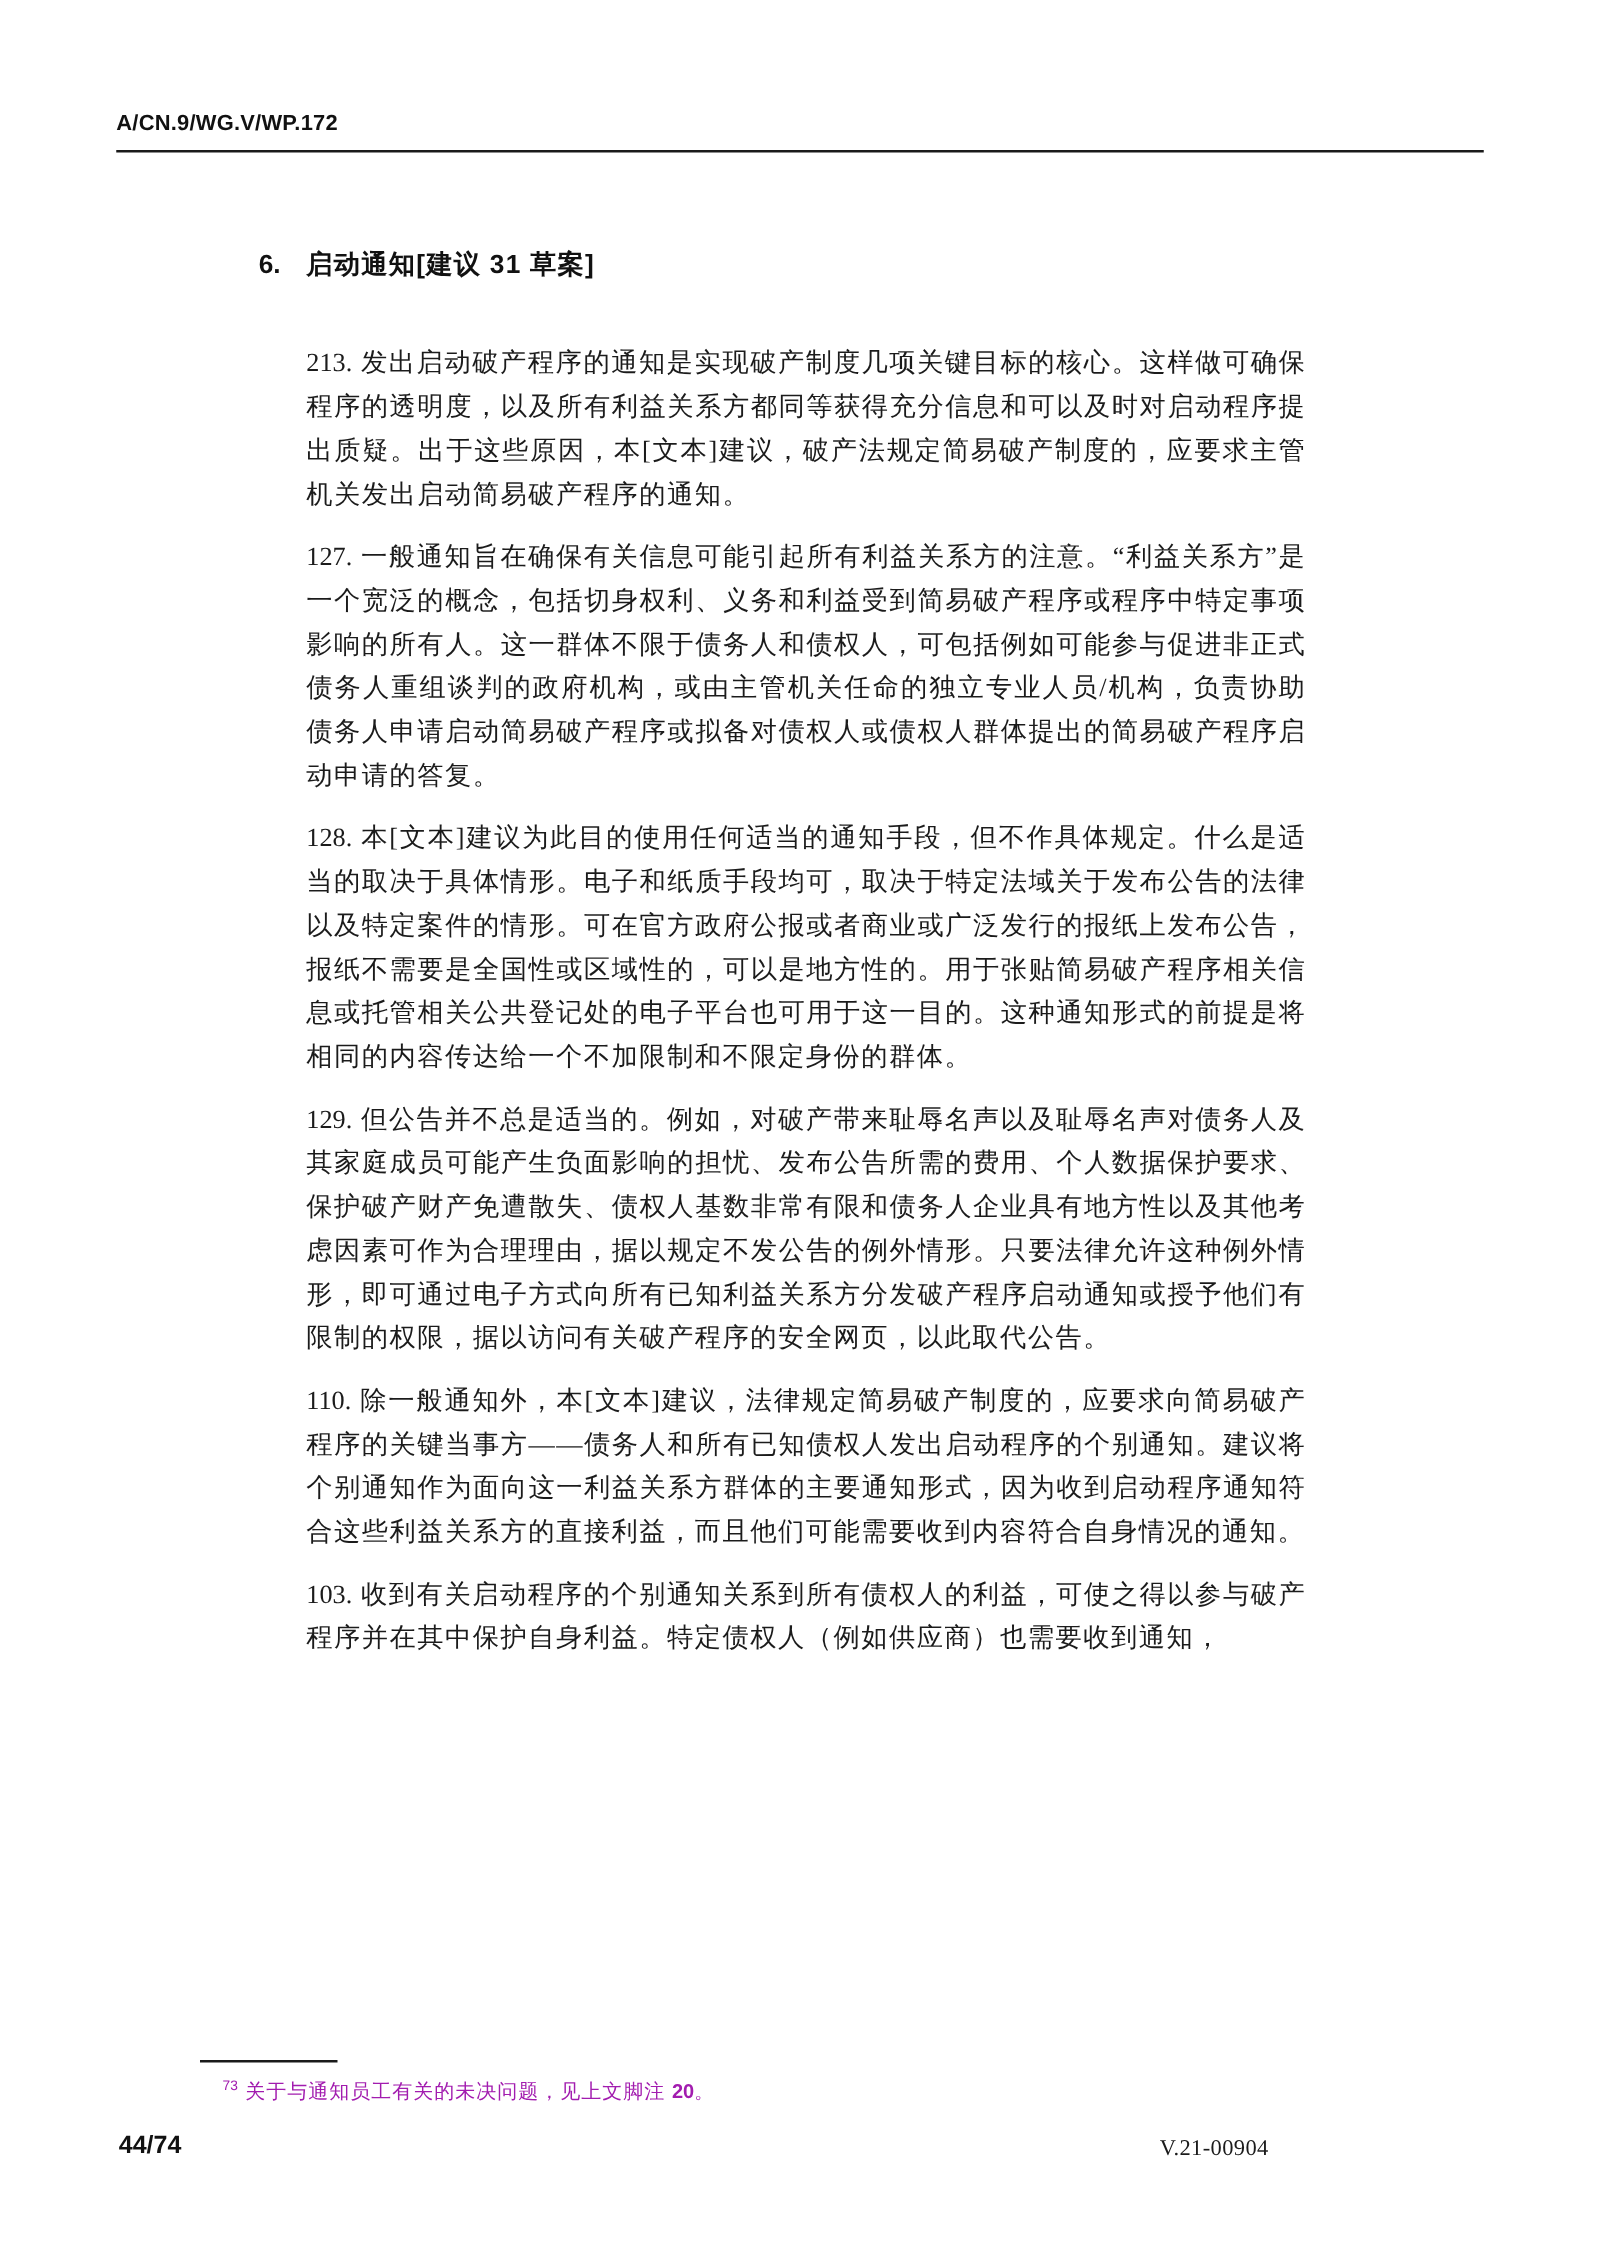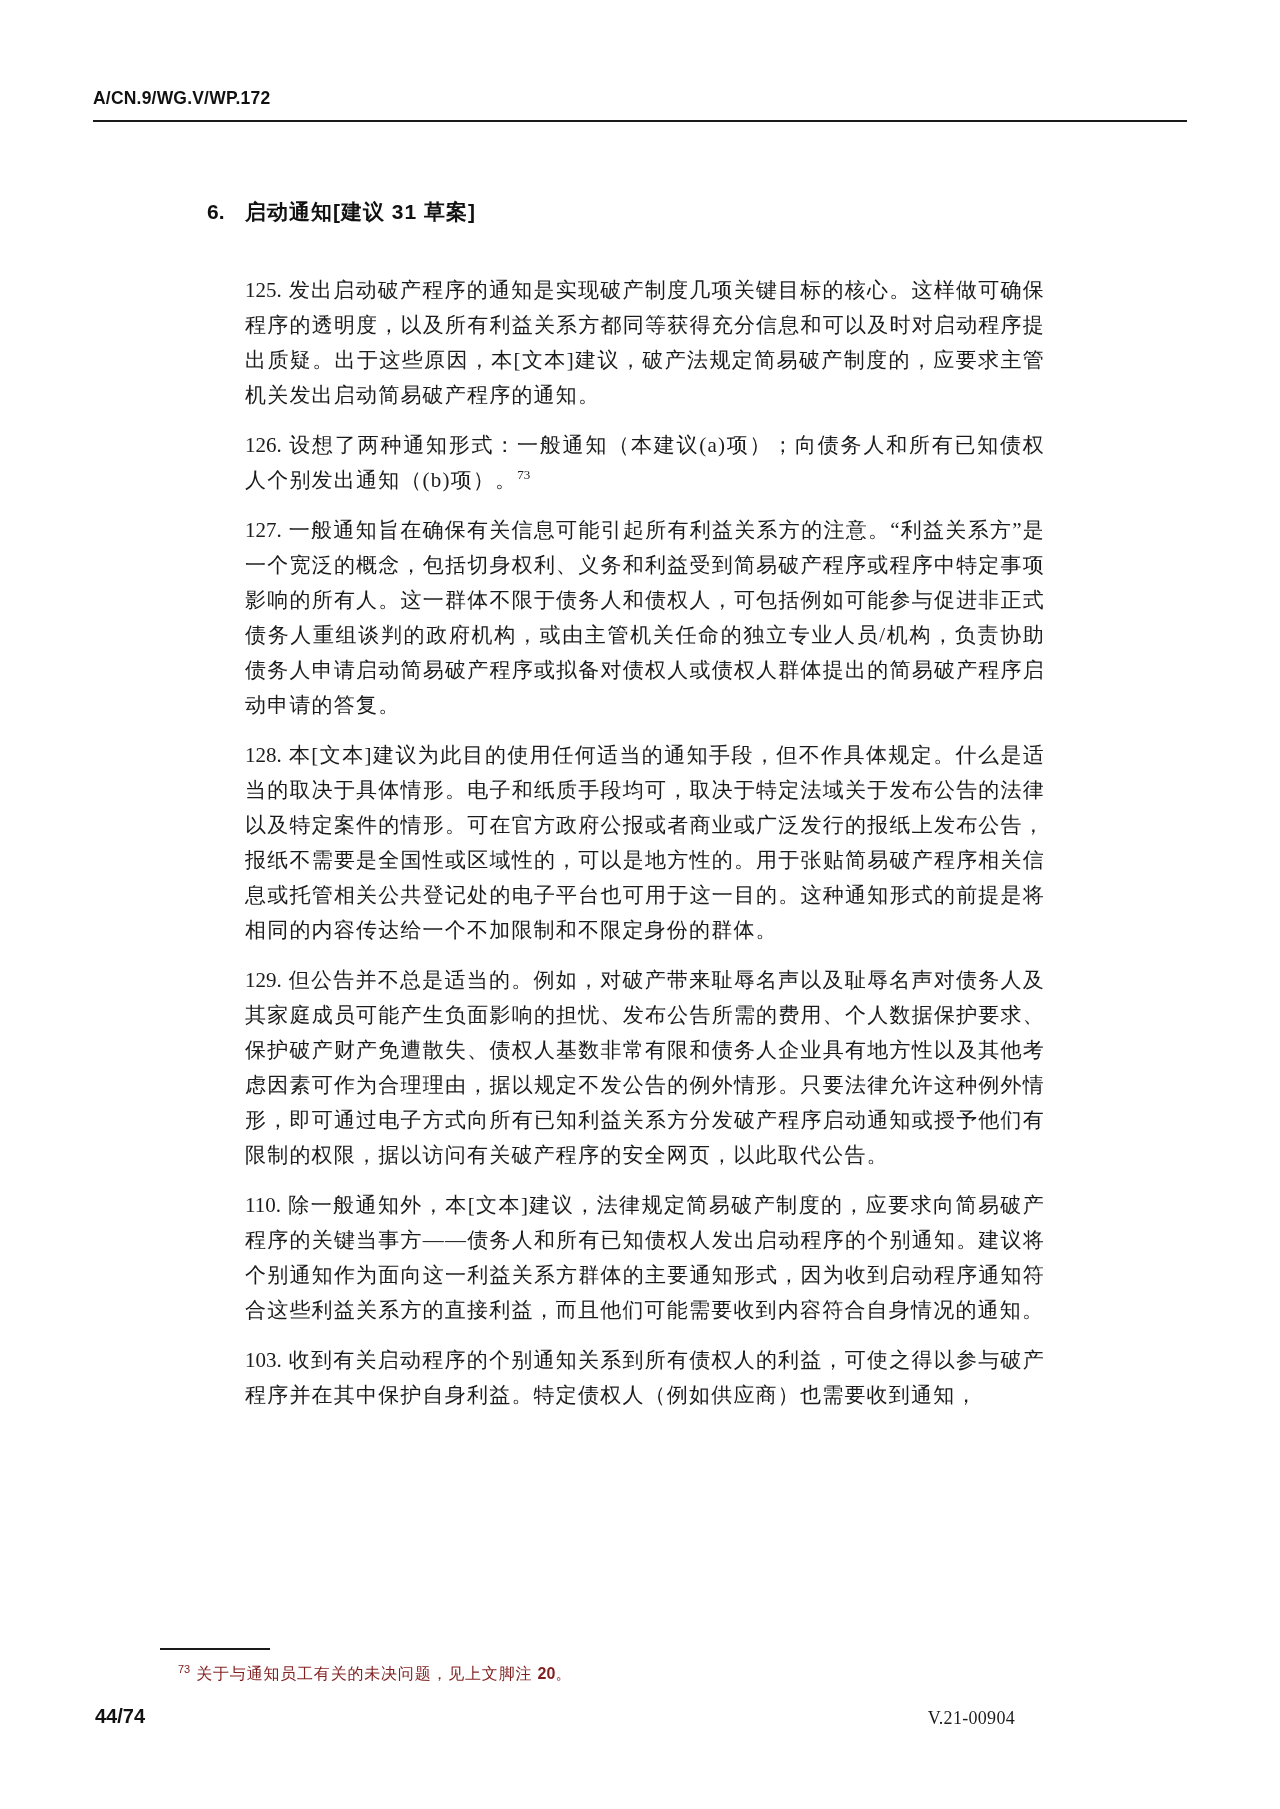--- a/index.html
+++ b/index.html
@@ -84,21 +84,21 @@
   }
   .footnote {
     position: absolute;
     left: 178px;
     top: 1662px;
     width: 880px;
     font-family: "Liberation Sans", "DejaVu Sans", sans-serif;
     font-size: 16px;
     line-height: 24px;
     letter-spacing: 0.8px;
-    color: #7f1d1d;
+    color: #a21caf;
   }
   .footnote .fn-num {
     font-size: 11px;
     vertical-align: super;
     line-height: 0;
     margin-right: 6px;
     letter-spacing: 0;
   }
   .footnote b { letter-spacing: 0; }
   .footer-page {
@@ -131,23 +131,22 @@
   <div class="header-rule"></div>
 
   <div class="content">
 
 
     <div class="section-heading">
       <span class="sec-num">6.</span>
       <span class="sec-title">启动通知[建议 31 草案]</span>
     </div>
 
-    <p class="para"><span class="pnum">125.</span><span class="ptext">发出启动破产程序的通知是实现破产制度几项关键目标的核心。这样做可确保程序的透明度，以及所有利益关系方都同等获得充分信息和可以及时对启动程序提出质疑。出于这些原因，本[文本]建议，破产法规定简易破产制度的，应要求主管机关发出启动简易破产程序的通知。</span></p>
+    <p class="para"><span class="pnum">213.</span><span class="ptext">发出启动破产程序的通知是实现破产制度几项关键目标的核心。这样做可确保程序的透明度，以及所有利益关系方都同等获得充分信息和可以及时对启动程序提出质疑。出于这些原因，本[文本]建议，破产法规定简易破产制度的，应要求主管机关发出启动简易破产程序的通知。</span></p>
 
-    <p class="para"><span class="pnum">126.</span><span class="ptext">设想了两种通知形式：一般通知（本建议(a)项）；向债务人和所有已知债权人个别发出通知（(b)项）。</span><sup class="fn-ref-sup">73</sup></p>
 
     <p class="para"><span class="pnum">127.</span><span class="ptext">一般通知旨在确保有关信息可能引起所有利益关系方的注意。“利益关系方”是一个宽泛的概念，包括切身权利、义务和利益受到简易破产程序或程序中特定事项影响的所有人。这一群体不限于债务人和债权人，可包括例如可能参与促进非正式债务人重组谈判的政府机构，或由主管机关任命的独立专业人员/机构，负责协助债务人申请启动简易破产程序或拟备对债权人或债权人群体提出的简易破产程序启动申请的答复。</span></p>
 
     <p class="para"><span class="pnum">128.</span><span class="ptext">本[文本]建议为此目的使用任何适当的通知手段，但不作具体规定。什么是适当的取决于具体情形。电子和纸质手段均可，取决于特定法域关于发布公告的法律以及特定案件的情形。可在官方政府公报或者商业或广泛发行的报纸上发布公告，报纸不需要是全国性或区域性的，可以是地方性的。用于张贴简易破产程序相关信息或托管相关公共登记处的电子平台也可用于这一目的。这种通知形式的前提是将相同的内容传达给一个不加限制和不限定身份的群体。</span></p>
 
     <p class="para"><span class="pnum">129.</span><span class="ptext">但公告并不总是适当的。例如，对破产带来耻辱名声以及耻辱名声对债务人及其家庭成员可能产生负面影响的担忧、发布公告所需的费用、个人数据保护要求、保护破产财产免遭散失、债权人基数非常有限和债务人企业具有地方性以及其他考虑因素可作为合理理由，据以规定不发公告的例外情形。只要法律允许这种例外情形，即可通过电子方式向所有已知利益关系方分发破产程序启动通知或授予他们有限制的权限，据以访问有关破产程序的安全网页，以此取代公告。</span></p>
 
     <p class="para"><span class="pnum">110.</span><span class="ptext">除一般通知外，本[文本]建议，法律规定简易破产制度的，应要求向简易破产程序的关键当事方——债务人和所有已知债权人发出启动程序的个别通知。建议将个别通知作为面向这一利益关系方群体的主要通知形式，因为收到启动程序通知符合这些利益关系方的直接利益，而且他们可能需要收到内容符合自身情况的通知。</span></p>
 
     <p class="para"><span class="pnum">103.</span><span class="ptext">收到有关启动程序的个别通知关系到所有债权人的利益，可使之得以参与破产程序并在其中保护自身利益。特定债权人（例如供应商）也需要收到通知，</span></p>

